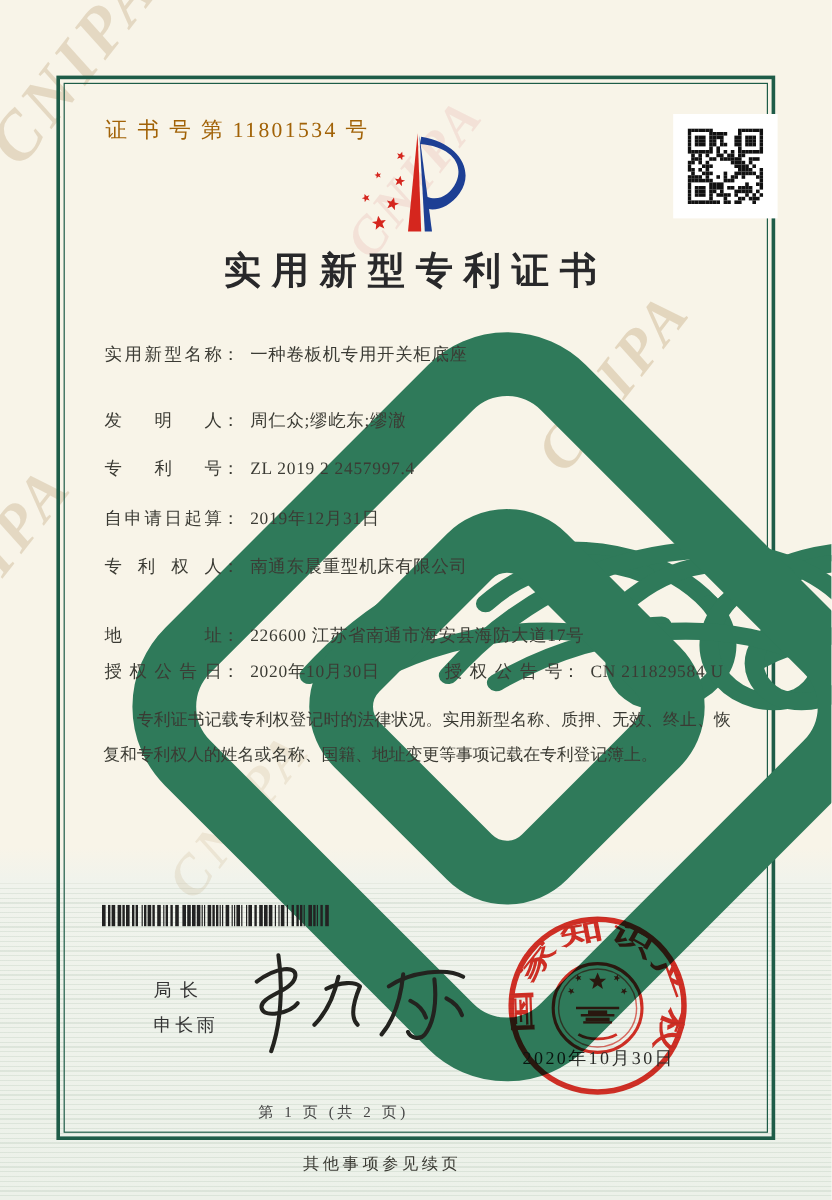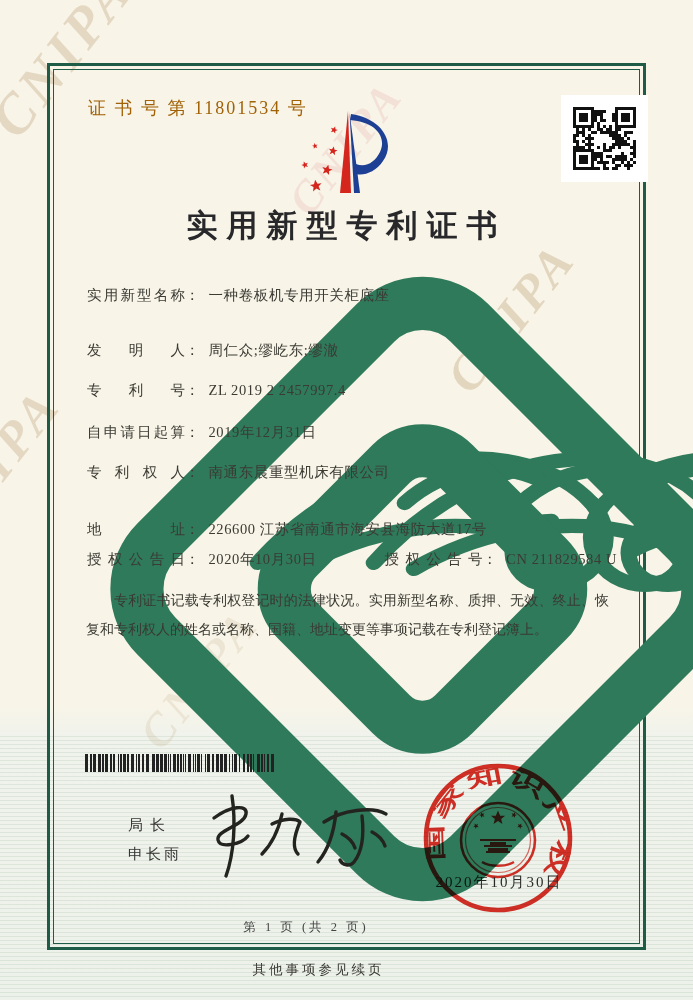--- a/index.html
+++ b/index.html
@@ -52,37 +52,37 @@
     position:absolute;left:0;top:205px;width:693px;text-align:center;
     font-size:31px;font-weight:700;letter-spacing:9px;color:#28282a;
   }
   
   .row{position:absolute;left:87px;font-size:14.5px;color:#3b3b34;white-space:nowrap;}
   .r0{top:286px}.r1{top:341px}.r2{top:381px}.r3{top:423px}
   .r4{top:463px}.r5{top:520px}.r6{top:550px}
   .flabel{display:inline-block;width:98px;text-align:justify;text-align-last:justify;}
   .colon{display:inline-block;margin-right:9px;}
   .fvalue{letter-spacing:.6px;}
-  .g2{margin-left:68px;}
+  .g2{margin-left:54px;}
   
   .paras{
     position:absolute;left:86px;top:586px;width:523px;
     font-size:14px;line-height:29px;text-align:justify;color:#3a3a33;
   }
   .paras p{margin:0;text-indent:2em;}
   
   .barcode{position:absolute;left:85px;top:754px;}
   .post{position:absolute;left:89px;font-size:15px;color:#333;letter-spacing:7px;margin-left:39px;}
   .post.t1{top:816px}
   .post.t2{top:845px;letter-spacing:3px;}
   .sig{position:absolute;left:196px;top:788px;}
   .seal{position:absolute;left:418px;top:758px;mix-blend-mode:multiply;}
   .pageno{
     position:absolute;left:0;top:919px;width:556px;text-align:center;
-    font-size:12.5px;color:#444;letter-spacing:3px;margin-left:28px;
+    font-size:12.5px;color:#444;letter-spacing:3px;
   }
   .nextnote{
     position:absolute;left:0;top:961px;width:637px;text-align:center;
     font-size:13.5px;color:#3a3a33;letter-spacing:3px;
   }
 </style>
 </head>
 <body>
 
 <div class="lower-bg"></div>

